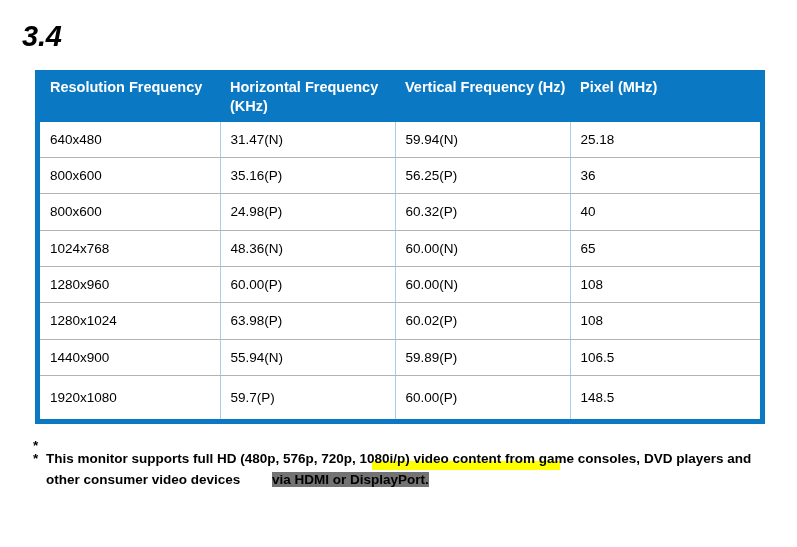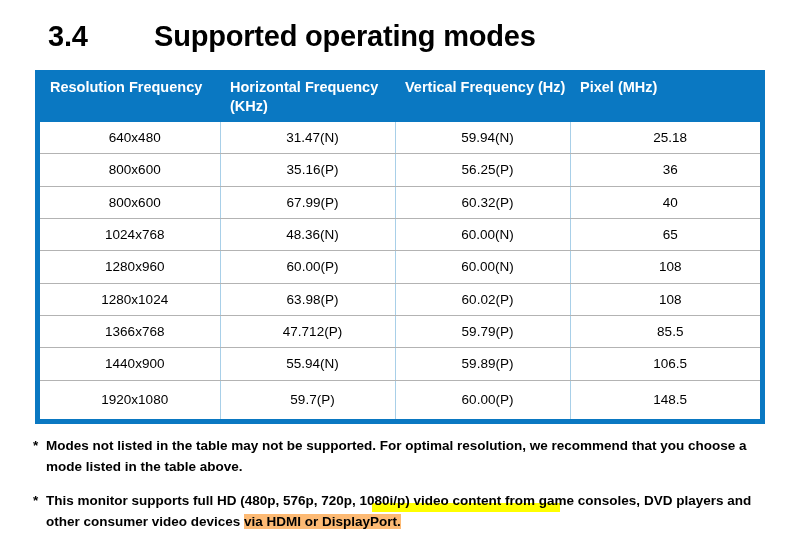--- a/index.html
+++ b/index.html
@@ -12,28 +12,29 @@
     height: 547px;
     position: relative;
     font-family: "Liberation Sans", sans-serif;
     color: #000000;
     overflow: hidden;
   }
 
   
   .page-heading {
     position: absolute;
-    left: 48px;
+    left: 22px;
     top: 20px;
     display: flex;
     align-items: flex-start;
     font-weight: bold;
     font-size: 29px;
     letter-spacing: -0.2px;
     white-space: nowrap;
+    font-style: italic;
   }
   .heading-number {
     width: 106px;
     flex: 0 0 106px;
   }
   .heading-text { }
 
   
   .mode-table-frame {
     position: absolute;
@@ -61,21 +62,21 @@
     text-align: left;
     vertical-align: top;
     padding: 8px 0 7px 10px;
     line-height: 1.28;
     border: none;
   }
   .mode-table tbody td {
     background: #ffffff;
     color: #000000;
     font-weight: normal;
-    text-align: center;
+    text-align: left;
     vertical-align: middle;
     padding: 1px 0 1px 10px;
     line-height: 1.3;
     border-bottom: 1px solid #b3b3b3;
     border-right: 1px solid #a8cfe8;
     height: 20px;
     white-space: pre-line;
   }
   .mode-table tbody td:last-child {
     border-right: none;
@@ -108,40 +109,40 @@
     position: relative;
     padding-left: 13px;
     margin-bottom: 13px;
   }
   .footnote .asterisk {
     position: absolute;
     left: 0;
     top: 0;
   }
   .hl {
-    background: #fdba74;
+    background: #737373;
     box-decoration-break: clone;
+    margin-left: 28px;
     -webkit-box-decoration-break: clone;
   }
   .hl-bleed {
     position: absolute;
     background: #ffff00;
     z-index: -1;
   }
   .footnote-2 {
     position: relative;
     z-index: 0;
   }
 </style>
 </head>
 <body>
 
 <div class="page-heading">
   <span class="heading-number">3.4</span>
-  <span class="heading-text">Supported operating modes</span>
 </div>
 
 <div class="mode-table-frame">
   <table class="mode-table">
     <colgroup>
       <col class="col-res">
       <col class="col-hfreq">
       <col class="col-vfreq">
       <col class="col-pixel">
     </colgroup>
@@ -165,47 +166,41 @@
         <td>25.18</td>
       </tr>
       <tr>
         <td>800x600</td>
         <td>35.16(P)</td>
         <td>56.25(P)</td>
         <td>36</td>
       </tr>
       <tr>
         <td>800x600</td>
-        <td>67.99(P)</td>
+        <td>24.98(P)</td>
         <td>60.32(P)</td>
         <td>40</td>
       </tr>
       <tr>
         <td>1024x768</td>
         <td>48.36(N)</td>
         <td>60.00(N)</td>
         <td>65</td>
       </tr>
       <tr>
         <td>1280x960</td>
         <td>60.00(P)</td>
         <td>60.00(N)</td>
         <td>108</td>
       </tr>
       <tr>
         <td>1280x1024</td>
         <td>63.98(P)</td>
         <td>60.02(P)</td>
         <td>108</td>
-      </tr>
-      <tr>
-        <td>1366x768</td>
-        <td>47.712(P)</td>
-        <td>59.79(P)</td>
-        <td>85.5</td>
       </tr>
       <tr>
         <td>1440x900</td>
         <td>55.94(N)</td>
         <td>59.89(P)</td>
         <td>106.5</td>
       </tr>
       <tr class="tall-row">
         <td>1920x1080</td>
         <td>59.7(P)</td>
@@ -213,21 +208,20 @@
         <td>148.5</td>
       </tr>
     </tbody>
   </table>
 </div>
 
 <div class="footnotes">
 
   <div class="footnote">
     <span class="asterisk">*</span>
-    <span>Modes not listed in the table may not be supported. For optimal resolution, we recommend that you choose a mode listed in the table above.</span>
   </div>
 
   <div class="footnote footnote-2">
     <span class="hl-bleed" style="left:339px; top:12px; width:188px; height:9px;"></span>
     <span class="asterisk">*</span>
     <span>This monitor supports full HD (480p, 576p, 720p, 1080i/p) video content from game consoles, DVD players and other consumer video devices </span><span class="hl">via HDMI or DisplayPort.</span>
   </div>
 
 </div>
 

